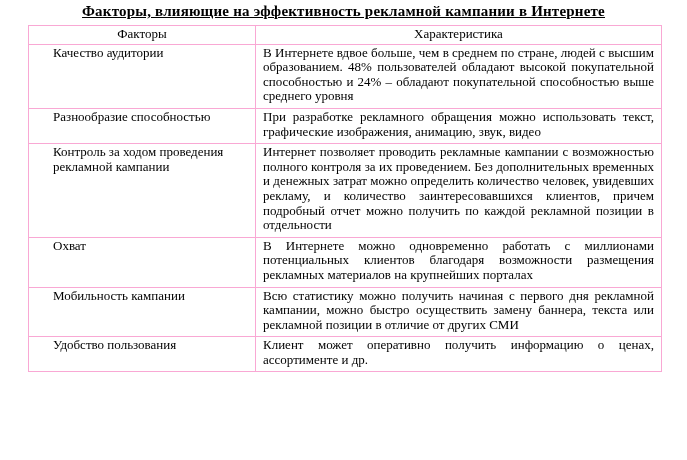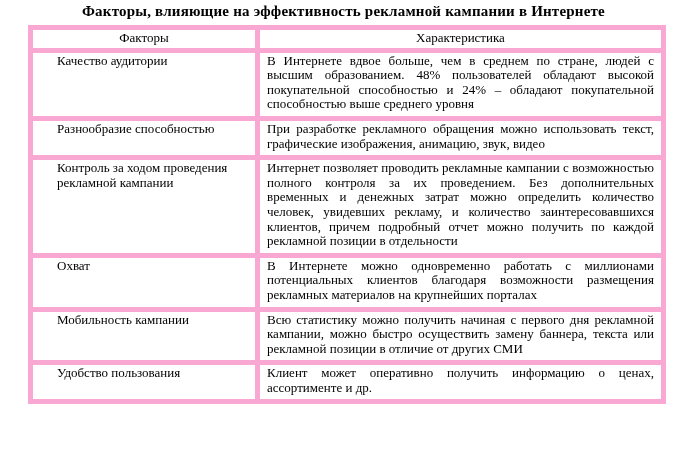--- a/index.html
+++ b/index.html
@@ -18,33 +18,34 @@
     width: 687px;
     height: 460px;
     position: relative;
   }
   .doc-title {
     font-size: 15px;
     font-weight: bold;
     text-align: center;
     margin: 3px 10px 5px 10px;
     letter-spacing: 0.2px;
+    text-decoration: underline;
   }
   table.factors-table {
     border-collapse: collapse;
     table-layout: fixed;
     margin-left: 28px;
     width: 633px;
     background: #ffffff;
   }
   col.c-factor { width: 227px; }
   col.c-char  { width: 406px; }
   .factors-table th,
   .factors-table td {
-    border: 5px solid #f9a8d4;
+    border: 1px solid #f9a8d4;
     vertical-align: top;
     font-size: 13px;
     line-height: 14.6px;
     font-weight: normal;
   }
   .factors-table th {
     text-align: center;
     padding: 1px 4px 2px 4px;
   }
   td.cell-factor {

